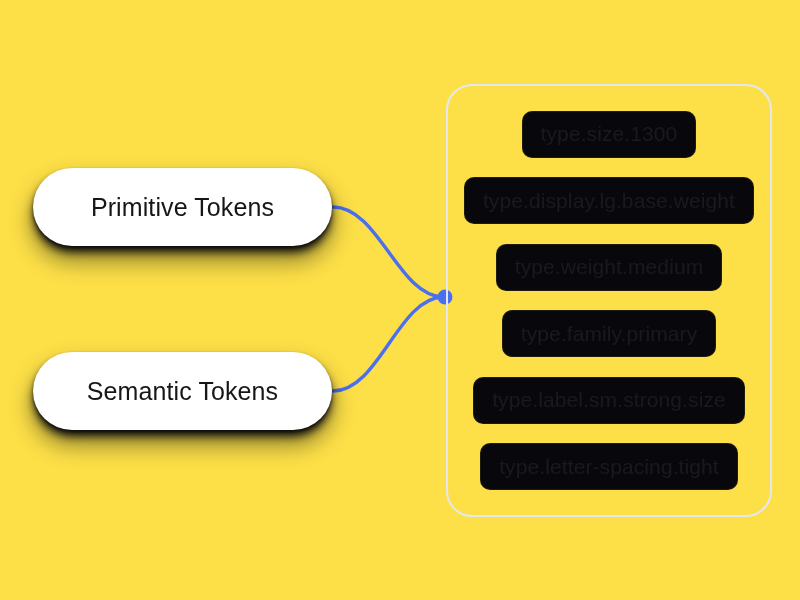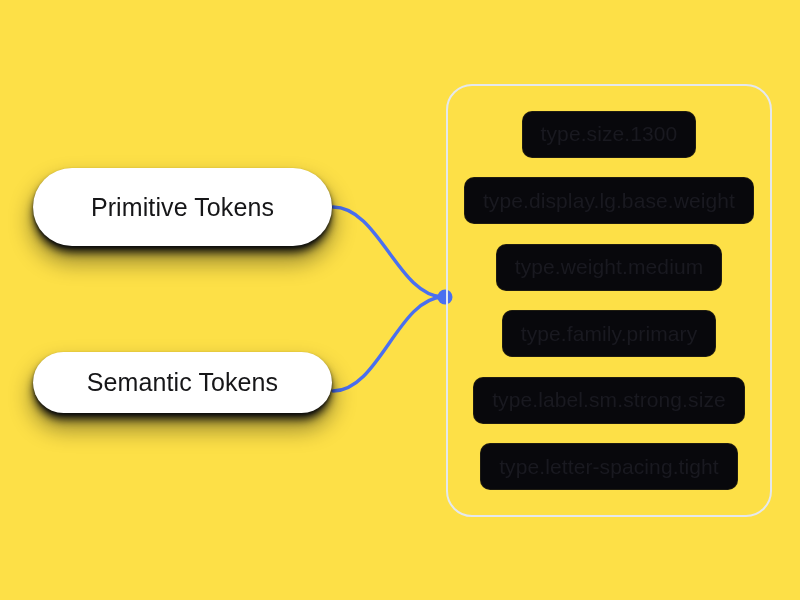--- a/index.html
+++ b/index.html
@@ -46,21 +46,21 @@
   }
   .node-pill-label {
     color: #161618;
     font-size: 25px;
     font-weight: 400;
     letter-spacing: 0.1px;
     white-space: nowrap;
   }
 
   #node-primitive { left: 33px; top: 168px; width: 299px; height: 78px; }
-  #node-semantic  { left: 33px; top: 352px; width: 299px; height: 61px; }
+  #node-semantic  { left: 33px; top: 352px; width: 299px; height: 78px; }
 
   
   #token-panel {
     position: absolute;
     left: 446px;
     top: 84px;
     width: 326px;
     height: 433px;
     box-sizing: border-box;
     border: 2px solid #e4e8ee;

